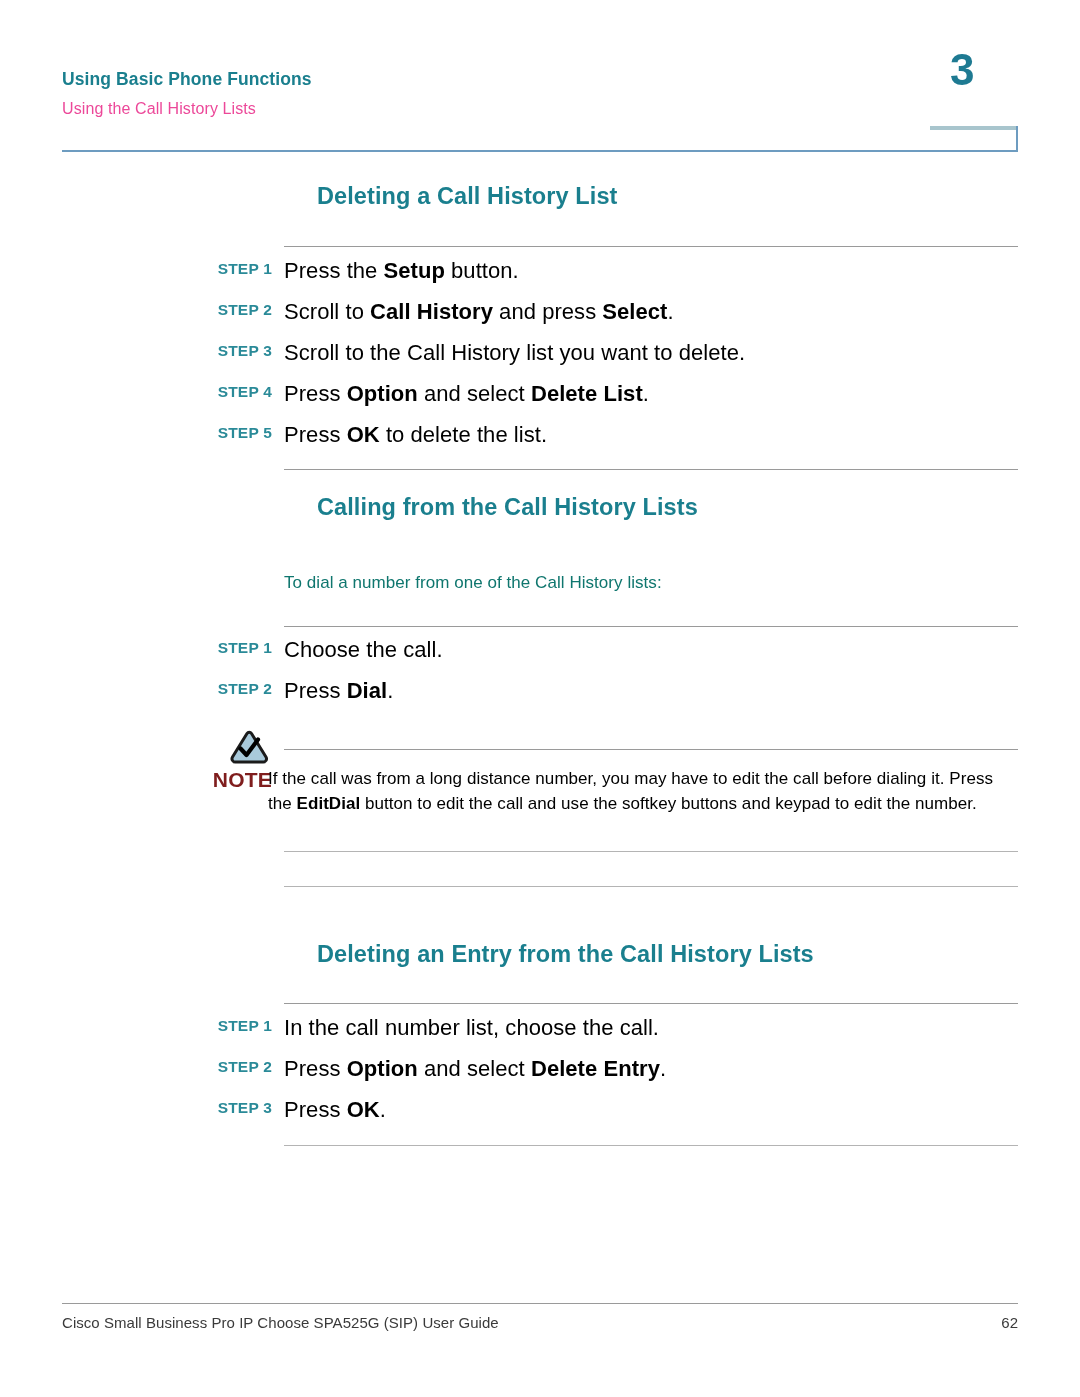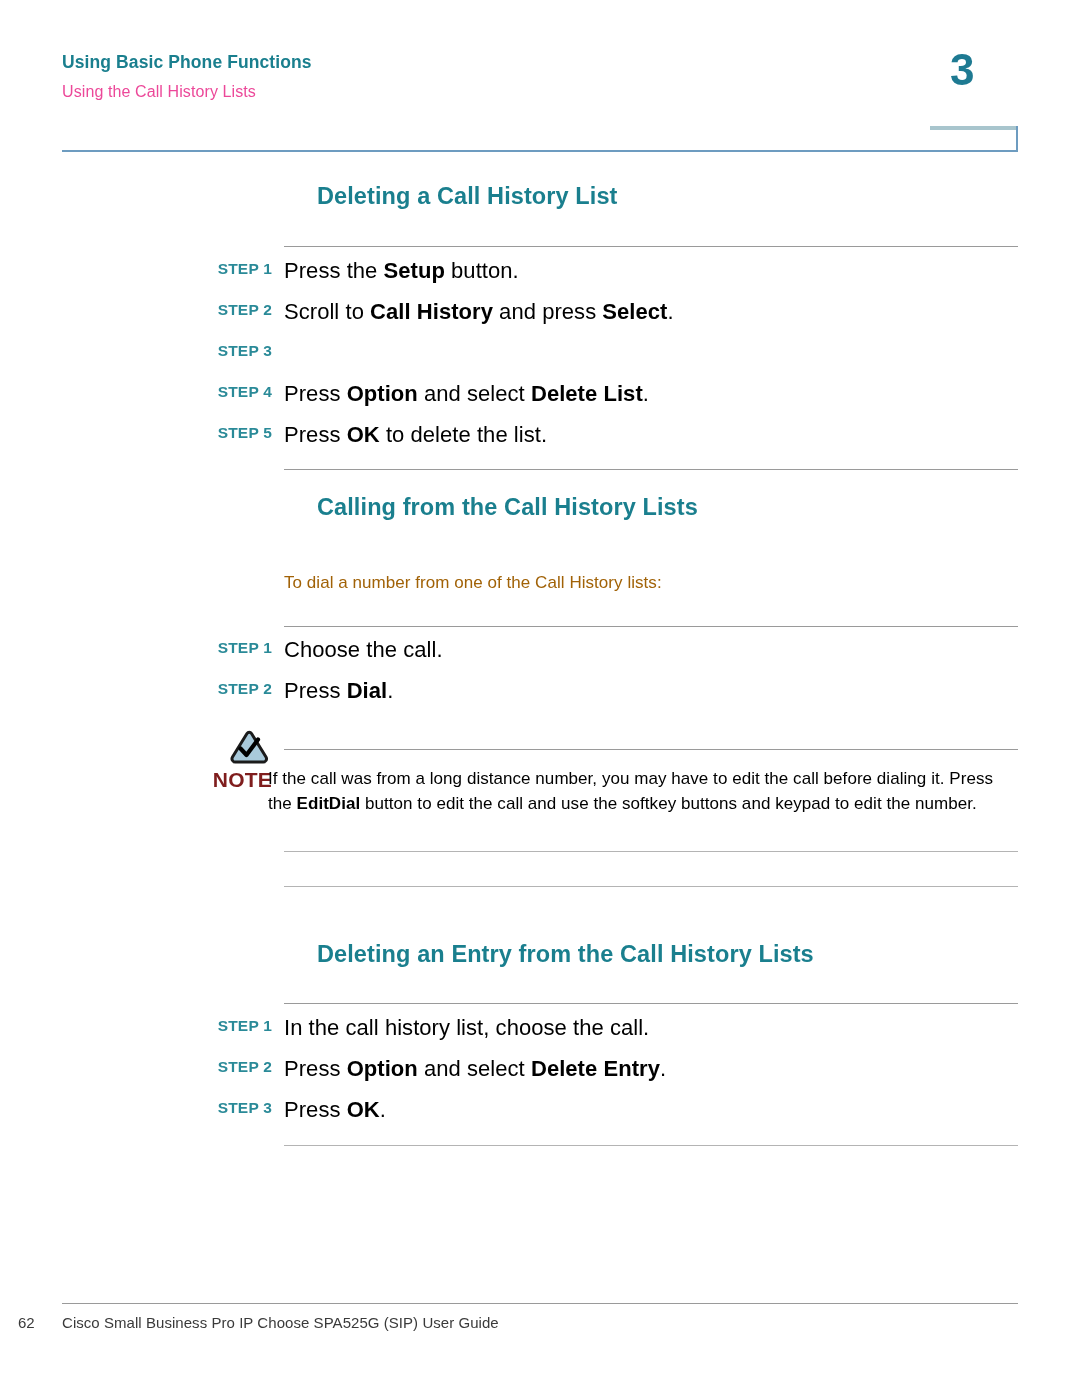--- a/index.html
+++ b/index.html
@@ -27,20 +27,21 @@
     left: 62px;
     top: 52px;
     width: 956px;
   }
   .running-title {
     font-size: 17.5px;
     font-weight: bold;
     color: #1a7f8e;
     letter-spacing: 0.1px;
     line-height: 1.25;
+    margin-top: 17px;
   }
   .running-subtitle {
     font-size: 16px;
     font-weight: normal;
     color: #ec4899;
     letter-spacing: 0.1px;
     margin-top: 8px;
     line-height: 1.25;
   }
 
@@ -98,21 +99,21 @@
     color: #1a7f8e;
     letter-spacing: 0.1px;
     white-space: nowrap;
     margin-left: 33px;
   }
 
   .intro-text {
     position: absolute;
     left: 284px;
     font-size: 17px;
-    color: #a16207;
+    color: #0f766e;
     letter-spacing: 0.05px;
     white-space: nowrap;
   }
 
   .rule {
     position: absolute;
     left: 284px;
     width: 734px;
     height: 1px;
     background: #9a9a9a;
@@ -195,24 +196,23 @@
     top: 1314px;
     font-size: 15px;
     color: #3a3a3a;
     letter-spacing: 0.05px;
   }
   .footer-right {
     position: absolute;
     left: 0;
     top: 1314px;
     width: 1018px;
-    text-align: left;
+    text-align: right;
     font-size: 15px;
     color: #3a3a3a;
-    padding-left: 18px;
   }
 </style>
 </head>
 <body>
 
 <div class="page">
 
   <div class="header">
     <div class="running-title">Using Basic Phone Functions</div>
     <div class="running-subtitle">Using the Call History Lists</div>
@@ -232,20 +232,21 @@
     <div class="step" style="top:258px">
       <div class="step-label">STEP 1</div>
       <div class="step-text">Press the <b>Setup</b> button.</div>
     </div>
     <div class="step" style="top:299px">
       <div class="step-label">STEP 2</div>
       <div class="step-text">Scroll to <b>Call History</b> and press <b>Select</b>.</div>
     </div>
     <div class="step" style="top:340px">
       <div class="step-label">STEP 3</div>
+      <div class="step-text">Scroll to the Call History list you want to delete.</div>
     </div>
     <div class="step" style="top:381px">
       <div class="step-label">STEP 4</div>
       <div class="step-text">Press <b>Option</b> and select <b>Delete List</b>.</div>
     </div>
     <div class="step" style="top:422px">
       <div class="step-label">STEP 5</div>
       <div class="step-text">Press <b>OK</b> to delete the list.</div>
     </div>
 
@@ -275,21 +276,21 @@
     <div class="note-body">If the call was from a long distance number, you may have to edit the call before dialing it. Press the <b>EditDial</b> button to edit the call and use the softkey buttons and keypad to edit the number.</div>
     <div class="rule light" style="top:851px"></div>
 
     <div class="rule light" style="top:886px"></div>
 
     <div class="section-heading" style="top:941px">Deleting an Entry from the Call History Lists</div>
     <div class="rule" style="top:1003px"></div>
 
     <div class="step" style="top:1015px">
       <div class="step-label">STEP 1</div>
-      <div class="step-text">In the call history list, choose the call.</div>
+      <div class="step-text">In the call number list, choose the call.</div>
     </div>
     <div class="step" style="top:1056px">
       <div class="step-label">STEP 2</div>
       <div class="step-text">Press <b>Option</b> and select <b>Delete Entry</b>.</div>
     </div>
     <div class="step" style="top:1097px">
       <div class="step-label">STEP 3</div>
       <div class="step-text">Press <b>OK</b>.</div>
     </div>
 

